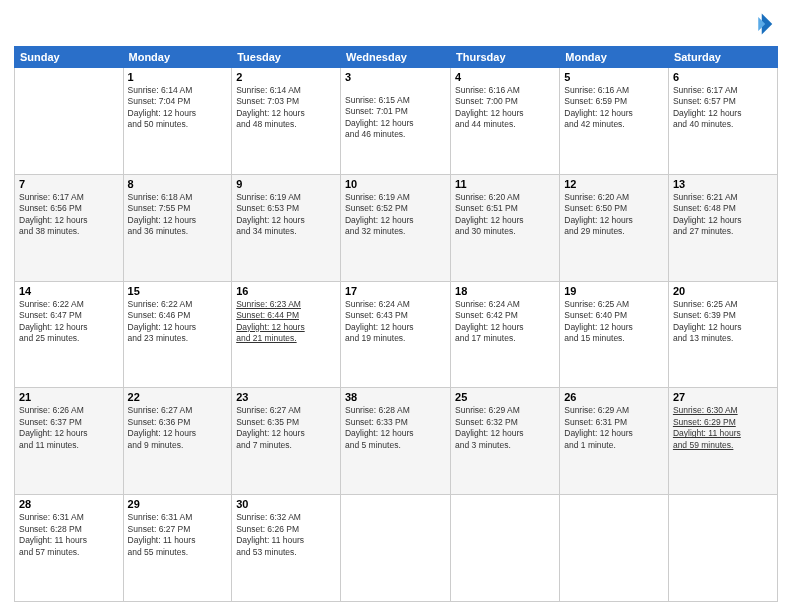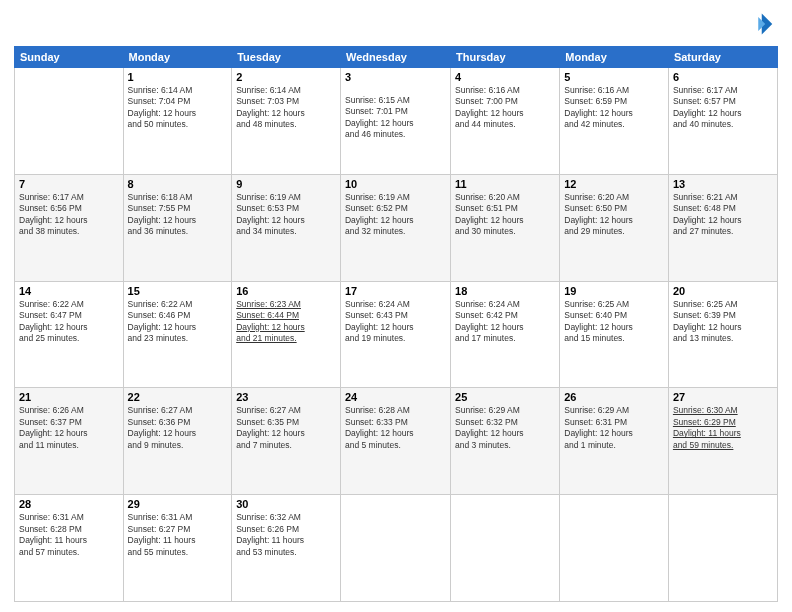--- a/index.html
+++ b/index.html
@@ -292,21 +292,21 @@
 and 9 minutes.</div>
           </td>
           <td>
             <span class="day-num">23</span>
             <div class="day-info" style="white-space: pre-line;">Sunrise: 6:27 AM
 Sunset: 6:35 PM
 Daylight: 12 hours
 and 7 minutes.</div>
           </td>
           <td>
-            <span class="day-num">24</span>
+            <span class="day-num">38</span>
             <div class="day-info" style="white-space: pre-line;">Sunrise: 6:28 AM
 Sunset: 6:33 PM
 Daylight: 12 hours
 and 5 minutes.</div>
           </td>
           <td>
             <span class="day-num">25</span>
             <div class="day-info" style="white-space: pre-line;">Sunrise: 6:29 AM
 Sunset: 6:32 PM
 Daylight: 12 hours

